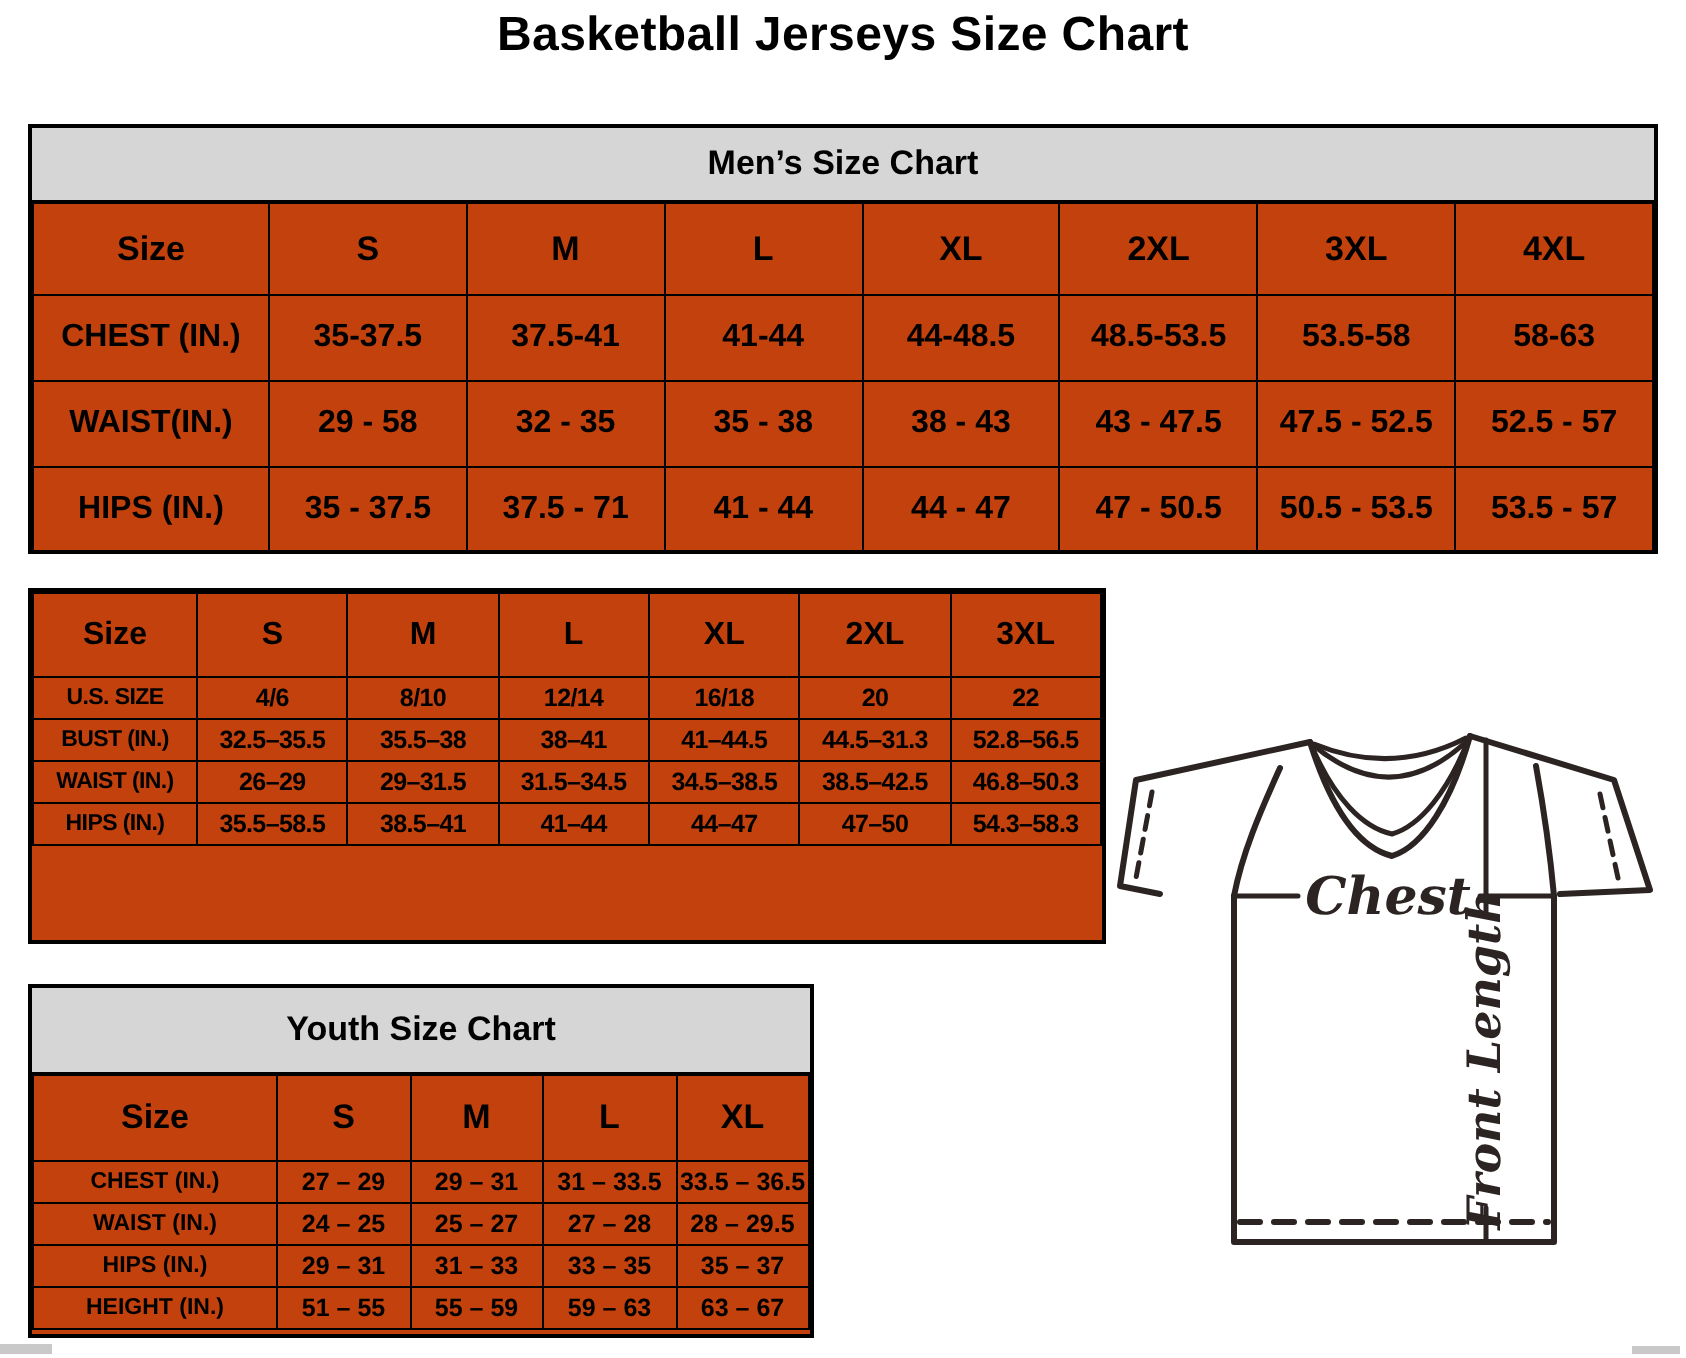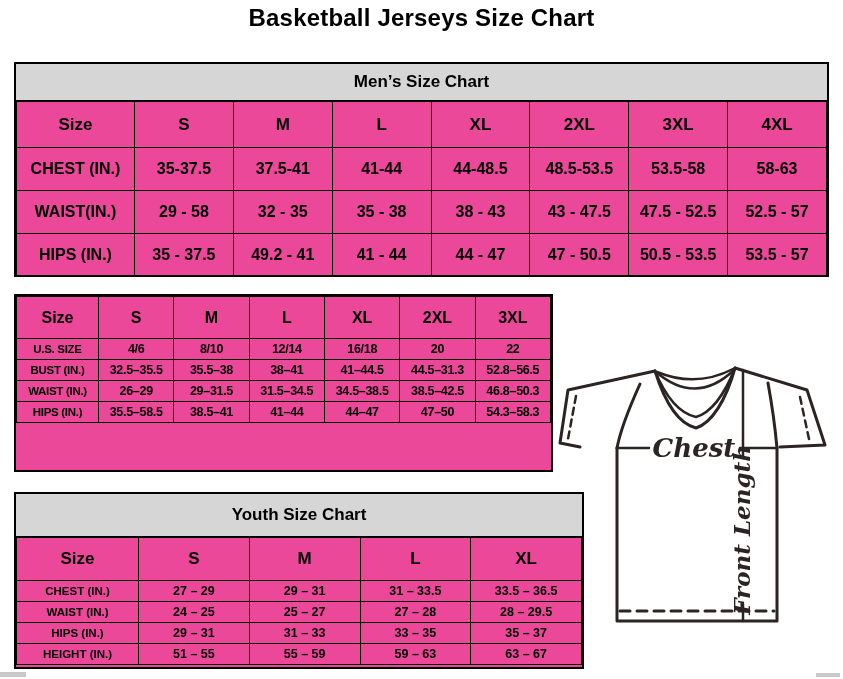--- a/index.html
+++ b/index.html
@@ -5,21 +5,21 @@
   html,body { margin:0; padding:0; background:#ffffff; }
   #screen {
     position:relative; width:843px; height:679px; background:#ffffff;
     font-family:"Liberation Sans", sans-serif; color:#000; overflow:hidden;
   }
   .page-title {
     position:absolute; top:4px; left:0; width:843px; text-align:center;
     font-size:24px; font-weight:bold; letter-spacing:0.2px;
   }
   .size-chart {
-    position:absolute; box-sizing:border-box; border:2px solid #000; background:#ec4899;
+    position:absolute; box-sizing:border-box; border:2px solid #000; background:#c2410c;
   }
   .chart-title {
     background:var(--header-bg,#d6d6d6); border-bottom:1px solid #000;
     display:flex; align-items:center; justify-content:center;
     font-weight:bold; font-size:17px;
   }
   table.size-table { border-collapse:collapse; width:100%; table-layout:fixed; }
   table.size-table th, table.size-table td {
     border:1px solid #000; text-align:center; vertical-align:middle;
     font-weight:bold; padding:0; overflow:hidden; white-space:nowrap;
@@ -31,21 +31,21 @@
   #mens-chart td { height:42px; font-size:16px; }
   #mens-chart col.label-col { width:118px; }
   
   #womens-chart { left:14px; top:294px; width:539px; height:178px; }
   #womens-chart .chart-title { height:42px; }
   #womens-chart th { height:41px; font-size:16px; }
   #womens-chart td { height:20px; font-size:12.5px; letter-spacing:-0.3px; }
   #womens-chart td.row-label { font-size:11.5px; }
   #womens-chart col.label-col { width:82px; }
   
-  #youth-chart { left:14px; top:492px; width:570px; height:177px; }
+  #youth-chart { left:14px; top:492px; width:393px; height:177px; }
   #youth-chart .chart-title { height:42px; }
   #youth-chart th { height:42px; font-size:17px; }
   #youth-chart td { height:20px; font-size:12.5px; }
   #youth-chart td.row-label { font-size:11.5px; }
   #youth-chart col.label-col { width:122px; }
   
   #jersey { position:absolute; left:553px; top:364px; width:290px; height:312px; color:var(--diagram-stroke,#2b2422); }
   #jersey text {
     font-family:"DejaVu Serif","Liberation Serif",serif;
     font-weight:bold; font-style:italic; fill:currentColor;
@@ -104,21 +104,21 @@
             <td>32 - 35</td>
             <td>35 - 38</td>
             <td>38 - 43</td>
             <td>43 - 47.5</td>
             <td>47.5 - 52.5</td>
             <td>52.5 - 57</td>
           </tr>
           <tr>
             <td class="row-label">HIPS (IN.)</td>
             <td>35 - 37.5</td>
-            <td>49.2 - 41</td>
+            <td>37.5 - 71</td>
             <td>41 - 44</td>
             <td>44 - 47</td>
             <td>47 - 50.5</td>
             <td>50.5 - 53.5</td>
             <td>53.5 - 57</td>
           </tr>
         </tbody>
       </table>
   </div>
 

